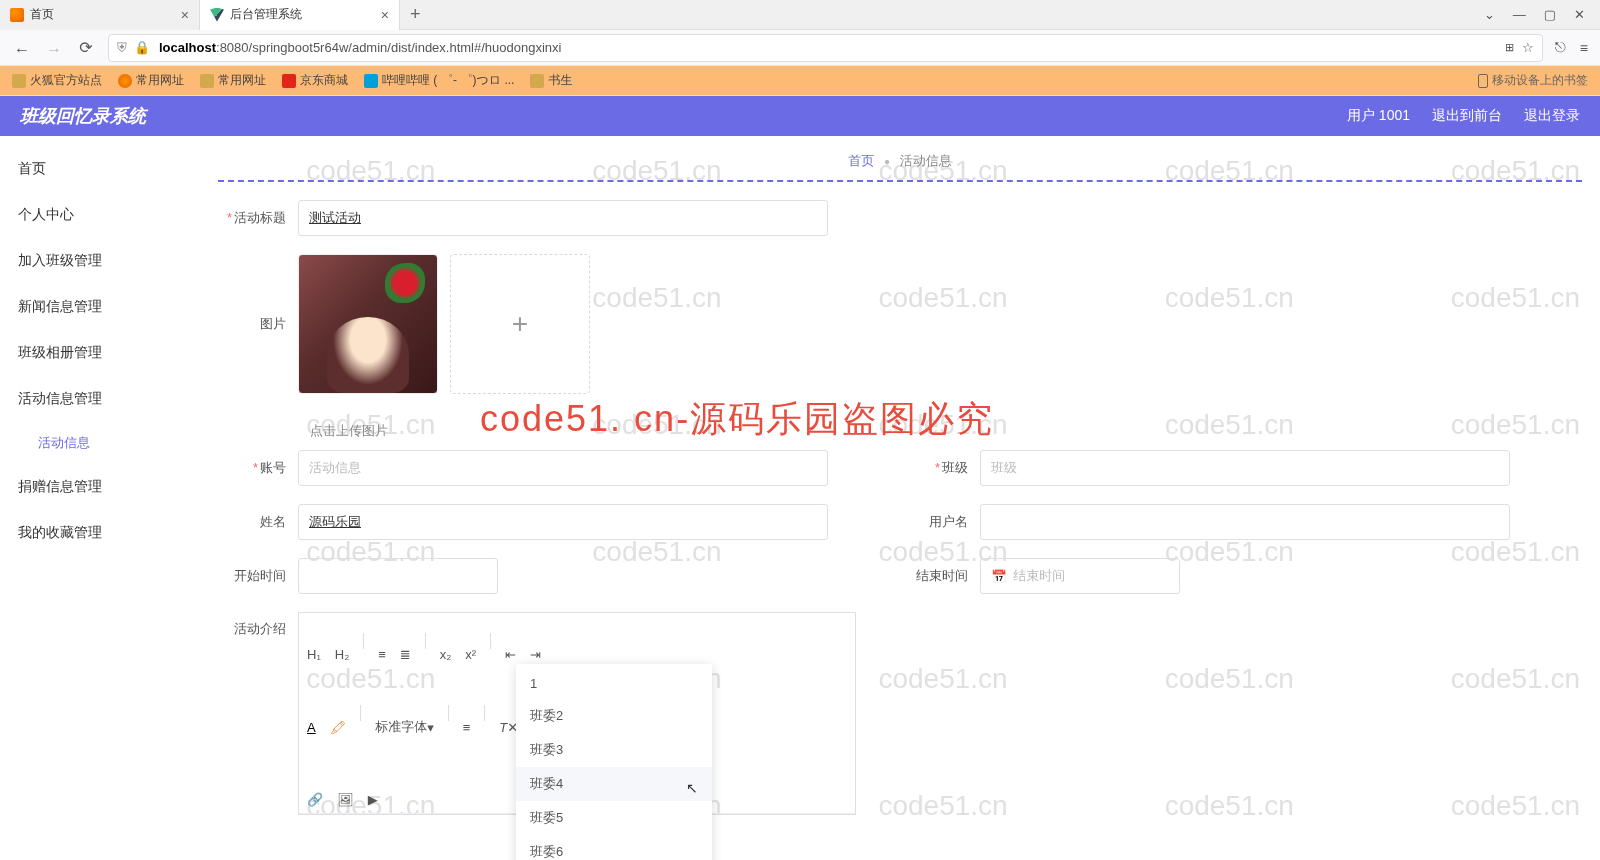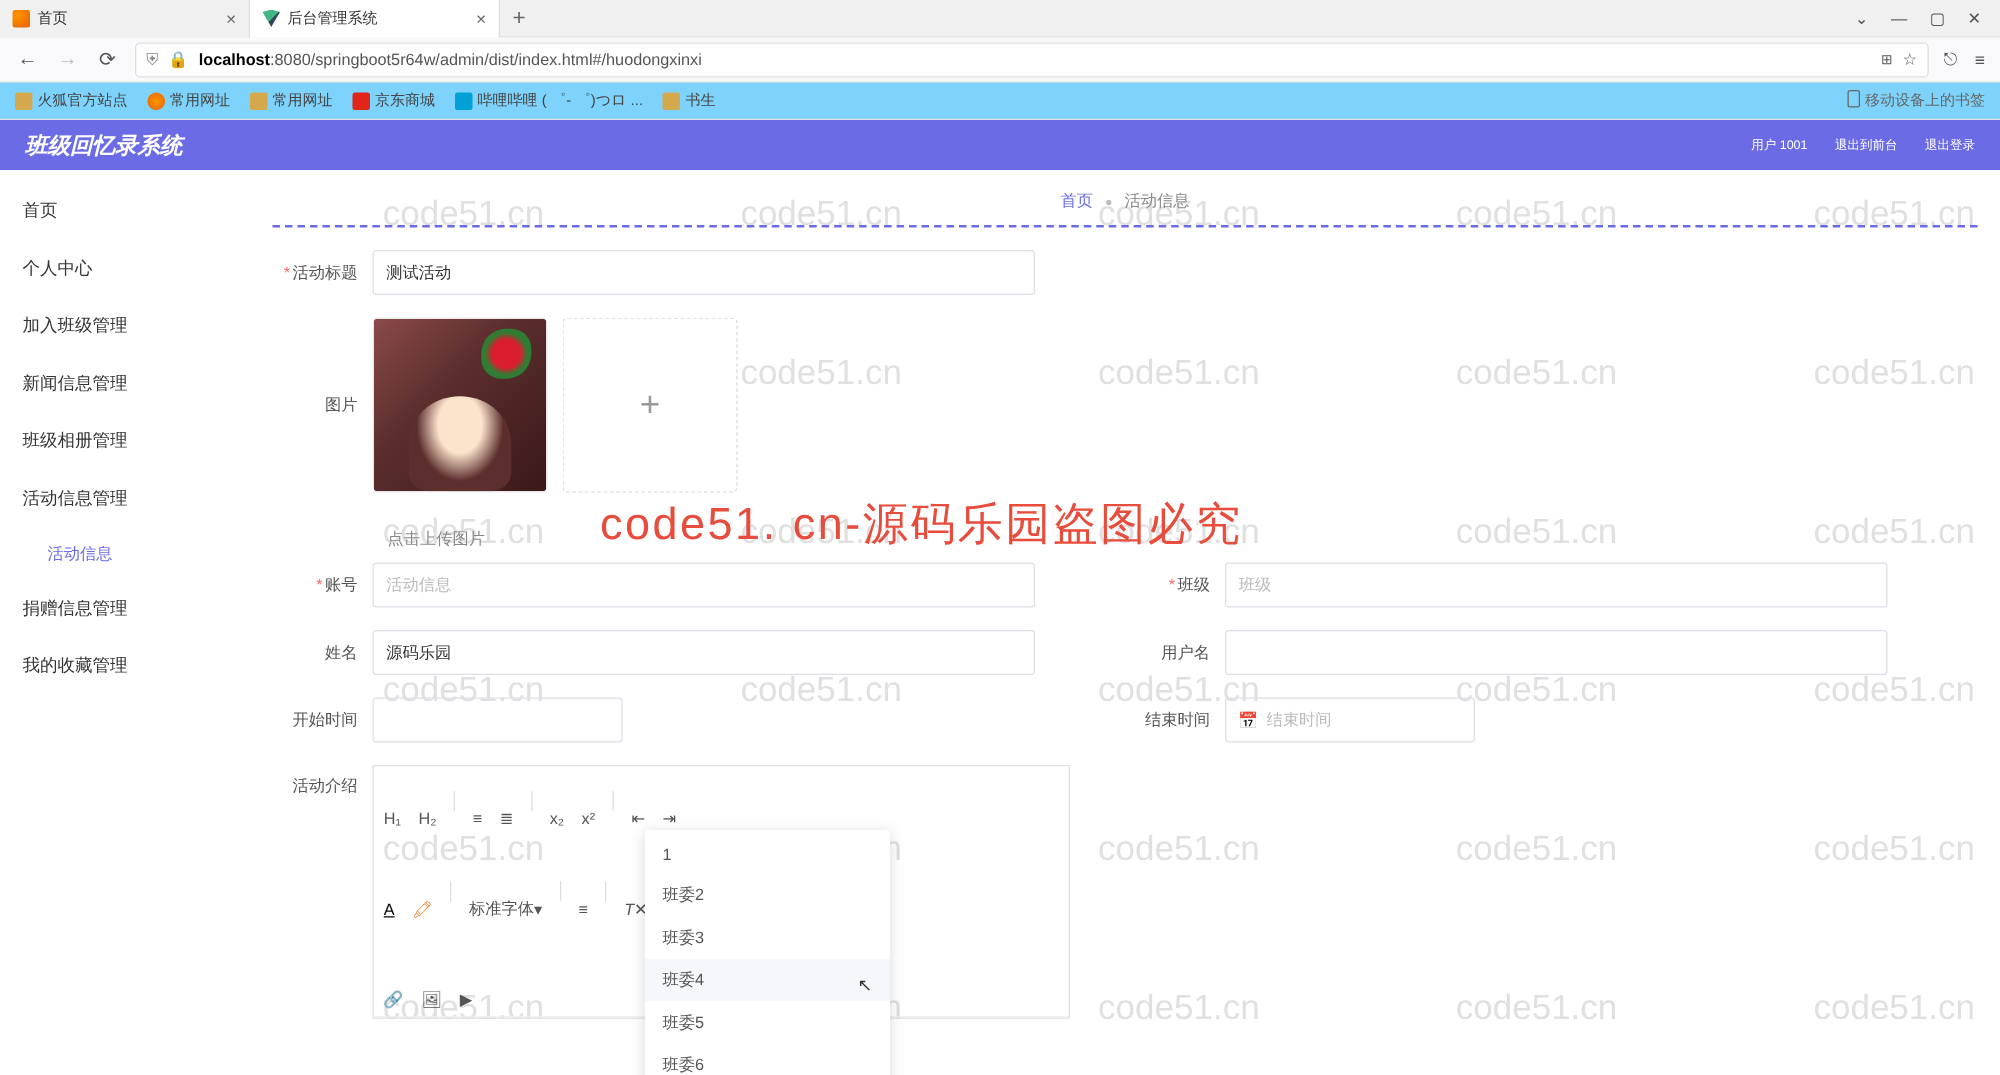--- a/index.html
+++ b/index.html
@@ -25,36 +25,36 @@
 
 .navbar { height: 36px; display: flex; align-items: center; padding: 0 12px; gap: 12px; background: #f9f9fb; border-bottom: 1px solid #e5e5e5; }
 .nav-btn { color: #555; font-size: 16px; width: 20px; text-align: center; }
 .urlbar { flex: 1; display: flex; align-items: center; height: 28px; background: #fff; border: 1px solid #ddd; border-radius: 4px; padding: 0 8px; gap: 8px; font-size: 13px; color: #555; }
 .urlbar .shield { color: #888; }
 .urlbar .lock { color: #888; }
 .url-text { flex: 1; }
 .url-text .host { font-weight: bold; color: #000; }
 .nav-right { display: flex; gap: 14px; color: #555; align-items: center; }
 
-.bookmarks { height: 30px; display: flex; align-items: center; padding: 0 12px; gap: 16px; background: #7dd3fc; border-bottom: 1px solid #e0e0e0; font-size: 12px; }
+.bookmarks { height: 30px; display: flex; align-items: center; padding: 0 12px; gap: 16px; background: #fdba74; border-bottom: 1px solid #e0e0e0; font-size: 12px; }
 .bm-item { display: flex; align-items: center; gap: 4px; color: #444; }
 .bm-icon { width: 14px; height: 14px; border-radius: 2px; display: inline-block; }
 .bm-folder { background: #d4a94e; }
 .bm-ff { background: radial-gradient(circle, #ff9500, #e66000); border-radius: 50%; }
 .bm-jd { background: #e1251b; }
 .bm-bili { background: #00a1d6; }
 .bm-spacer { flex: 1; }
-.bm-mobile { color: #666; display: flex; align-items: flex-start; gap: 4px; }
+.bm-mobile { color: #666; display: flex; align-items: center; gap: 4px; }
 .bm-mobile-icon { width: 10px; height: 14px; border: 1px solid #666; border-radius: 2px; }
 
 
 .app-header { height: 40px; background: #6b6be5; color: #fff; display: flex; align-items: center; padding: 16px 20px; }
 .app-title { font-size: 18px; font-weight: bold; font-style: italic; }
 .app-spacer { flex: 1; }
-.app-links { display: flex; gap: 22px; font-size: 10px; }
+.app-links { display: flex; gap: 22px; font-size: 14px; }
 
 .app-body { display: flex; height: calc(860px - 30px - 36px - 30px - 40px); }
 .sidebar { width: 200px; background: #fff; padding-top: 10px; }
 .side-item { padding: 14px 18px; color: #333; font-size: 14px; cursor: pointer; }
 .side-sub { padding: 12px 18px 12px 38px; color: #6b6be5; font-size: 13px; }
 
 .content { flex: 1; padding: 0 18px; overflow: hidden; }
 .breadcrumb { padding: 16px 0 10px; font-size: 13px; color: #888; text-align: center; }
 .breadcrumb .home { color: #6b6be5; }
 .breadcrumb .sep { color: #bbb; margin: 0 6px; font-size: 10px; }
@@ -62,21 +62,21 @@
 
 .form-row { display: flex; margin-bottom: 18px; align-items: flex-start; }
 .form-col { display: flex; align-items: center; }
 .col-half { width: 50%; }
 .label { width: 80px; text-align: right; padding-right: 12px; color: #555; font-size: 13px; }
 .label.req::before { content: "*"; color: #f56c6c; margin-right: 2px; }
 .input { height: 36px; border: 1px solid #dcdfe6; border-radius: 3px; padding: 0 10px; font-size: 13px; display: flex; align-items: center; min-width: 200px; }
 .input.wide { width: 530px; }
 .input.full { width: 530px; }
 .input .ph { color: #bbb; }
-.input .val { color: #333; }
+.input .val { color: #333; text-decoration: underline; }
 
 .img-area { display: flex; gap: 12px; }
 .img-thumb { width: 140px; height: 140px; border: 1px solid #eee; background: linear-gradient(135deg, #8b4a4a 0%, #5c2e2e 40%, #3a1818 100%); border-radius: 4px; position: relative; overflow: hidden; }
 .img-thumb::before { content: ""; position: absolute; top: 8px; right: 12px; width: 40px; height: 40px; background: radial-gradient(circle, #d91e2e 40%, #2e7d32 60%); border-radius: 50% 40% 50% 40%; }
 .img-thumb::after { content: ""; position: absolute; bottom: 0; left: 20%; width: 60%; height: 55%; background: radial-gradient(ellipse at 50% 30%, #fce4cc 30%, #5c2e2e 60%); border-radius: 50% 50% 20% 20%; }
 .img-upload { width: 140px; height: 140px; border: 1px dashed #d9d9d9; border-radius: 4px; display: flex; align-items: center; justify-content: center; font-size: 28px; color: #999; }
 .upload-hint { padding: 10px 0; color: #888; font-size: 13px; margin-left: 92px; }
 
 .date-input { display: flex; align-items: center; gap: 6px; color: #bbb; }
 .date-icon { font-size: 13px; }

